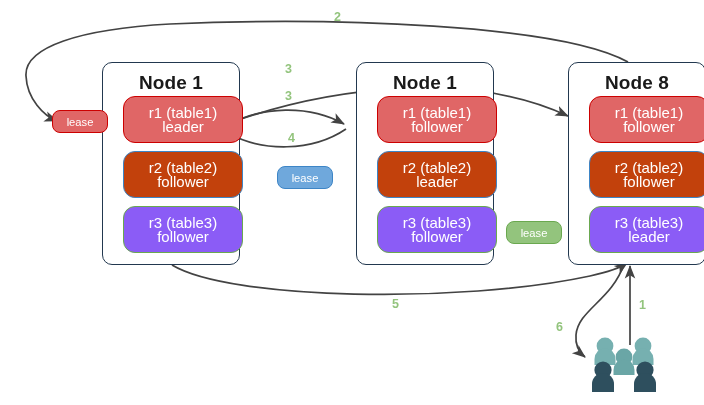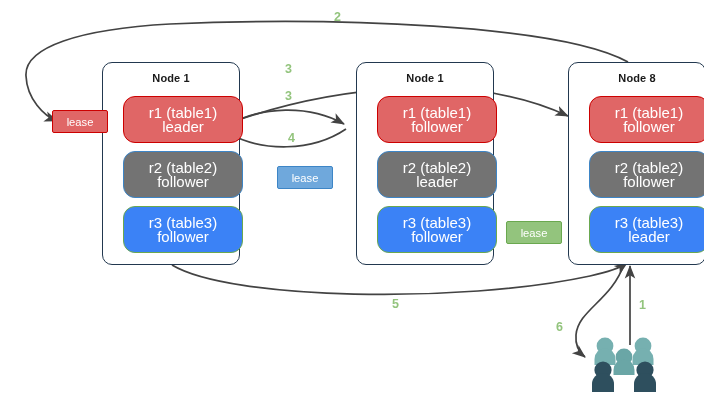--- a/index.html
+++ b/index.html
@@ -6,32 +6,32 @@
   body{width:704px;height:405px;overflow:hidden;
        font-family:"Liberation Sans",sans-serif;}
   #stage{position:relative;width:704px;height:405px;background:#fff;}
   svg.layer{position:absolute;left:0;top:0;width:704px;height:405px;overflow:visible;}
   #arrows{z-index:1;}
   #people{z-index:4;}
 
   .node{position:absolute;box-sizing:border-box;background:#ffffff;
         border:1.6px solid #22384f;border-radius:10px;z-index:2;}
   .node-title{position:absolute;left:0;right:0;top:9px;text-align:center;
-              font-size:11px;font-weight:bold;color:#1a1a1a;letter-spacing:.1px;}
+              font-size:19px;font-weight:bold;color:#1a1a1a;letter-spacing:.1px;}
   .replica{position:absolute;left:20px;width:120px;height:47px;border-radius:12px;
            display:flex;flex-direction:column;align-items:center;justify-content:center;
            color:#ffffff;font-size:15px;line-height:14px;text-align:center;
            box-sizing:border-box;}
   .rep-line{display:block;pointer-events:none;}
   .r-red{background:#e06666;border:1.6px solid #cc0000;}
-  .r-blue{background:#737373;border:1.6px solid #3d85c6;align-items:center;}
-  .r-green{background:#3b82f6;border:1.6px solid #6aa84f;}
+  .r-blue{background:#c2410c;border:1.6px solid #3d85c6;align-items:center;}
+  .r-green{background:#8b5cf6;border:1.6px solid #6aa84f;}
   .slot0{top:33px;} .slot1{top:88px;} .slot2{top:143px;}
 
-  .lease{position:absolute;height:23px;width:56px;border-radius:2px;
+  .lease{position:absolute;height:23px;width:56px;border-radius:8px;
          display:flex;align-items:center;justify-content:center;
          color:#ffffff;font-size:11.2px;box-sizing:border-box;z-index:3;}
   .l-red{background:#e06666;border:1.6px solid #cc0000;}
   .l-blue{background:#6fa8dc;border:1.6px solid #3d85c6;}
   .l-green{background:#93c47d;border:1.6px solid #6aa84f;}
 
   .step{position:absolute;color:#93c47d;font-size:12.5px;font-weight:bold;z-index:3;}
 </style>
 </head>
 <body>

